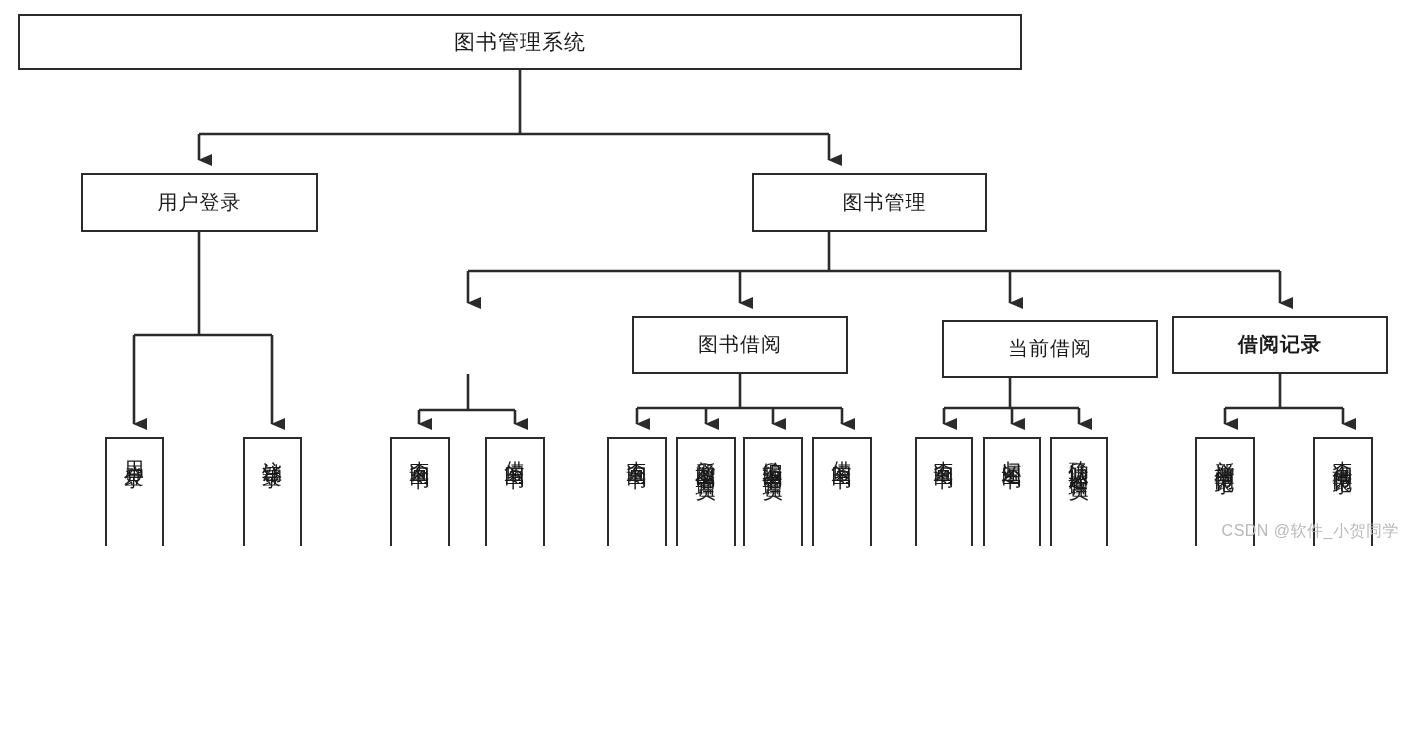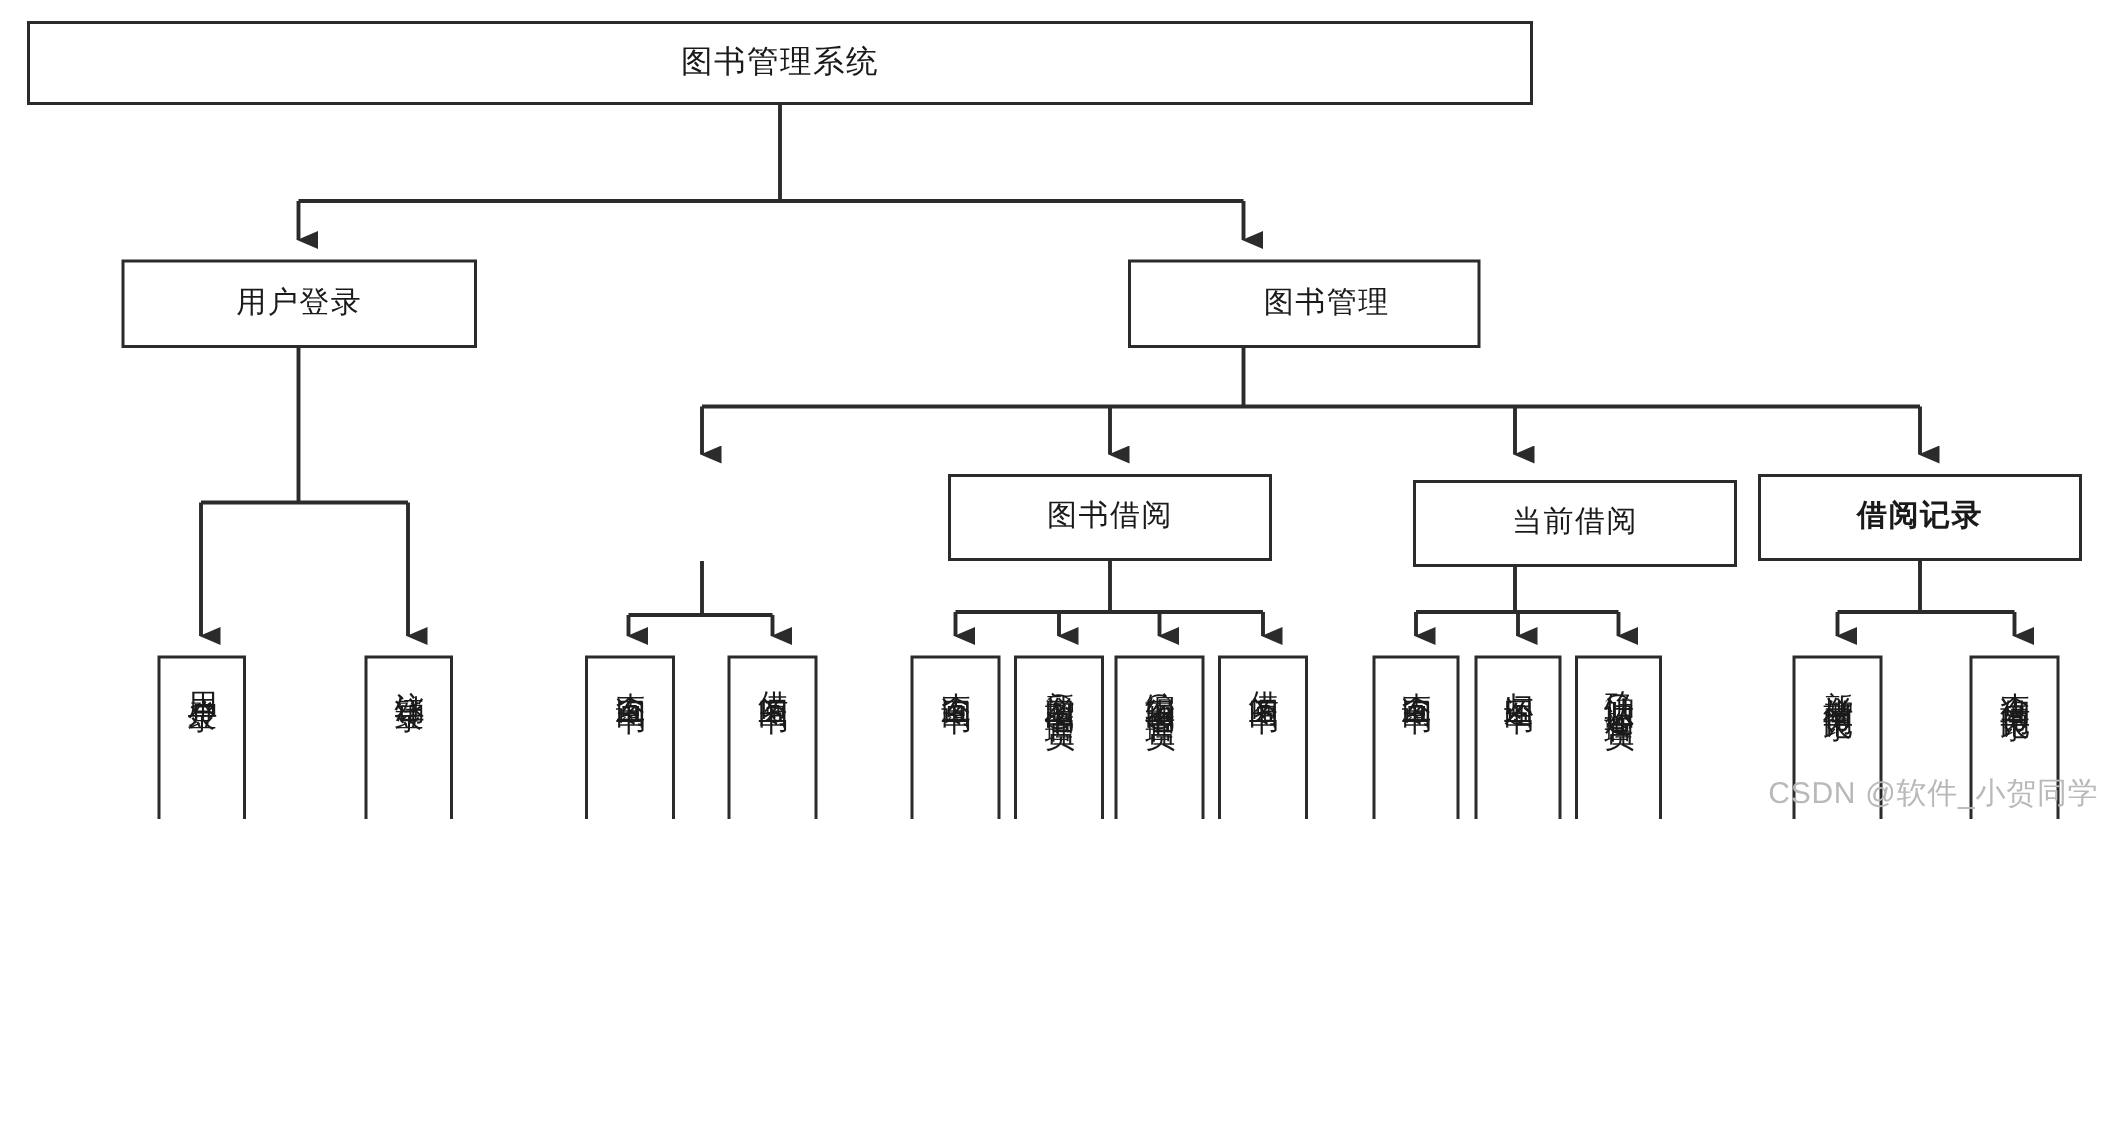--- a/index.html
+++ b/index.html
@@ -61,21 +61,21 @@
     text-orientation: upright;
     font-size: 20px;
     letter-spacing: 3px;
     line-height: 1.0;
     white-space: nowrap;
   }
   #watermark {
     position: absolute;
     right: 6px;
     bottom: 4px;
-    font-size: 20px;
+    font-size: 16px;
     color: #b9b9b9;
     letter-spacing: 0.5px;
     white-space: nowrap;
     z-index: 3;
     font-family: "Liberation Sans", "DejaVu Sans", sans-serif;
   }
 </style>
 </head>
 <body>
 

